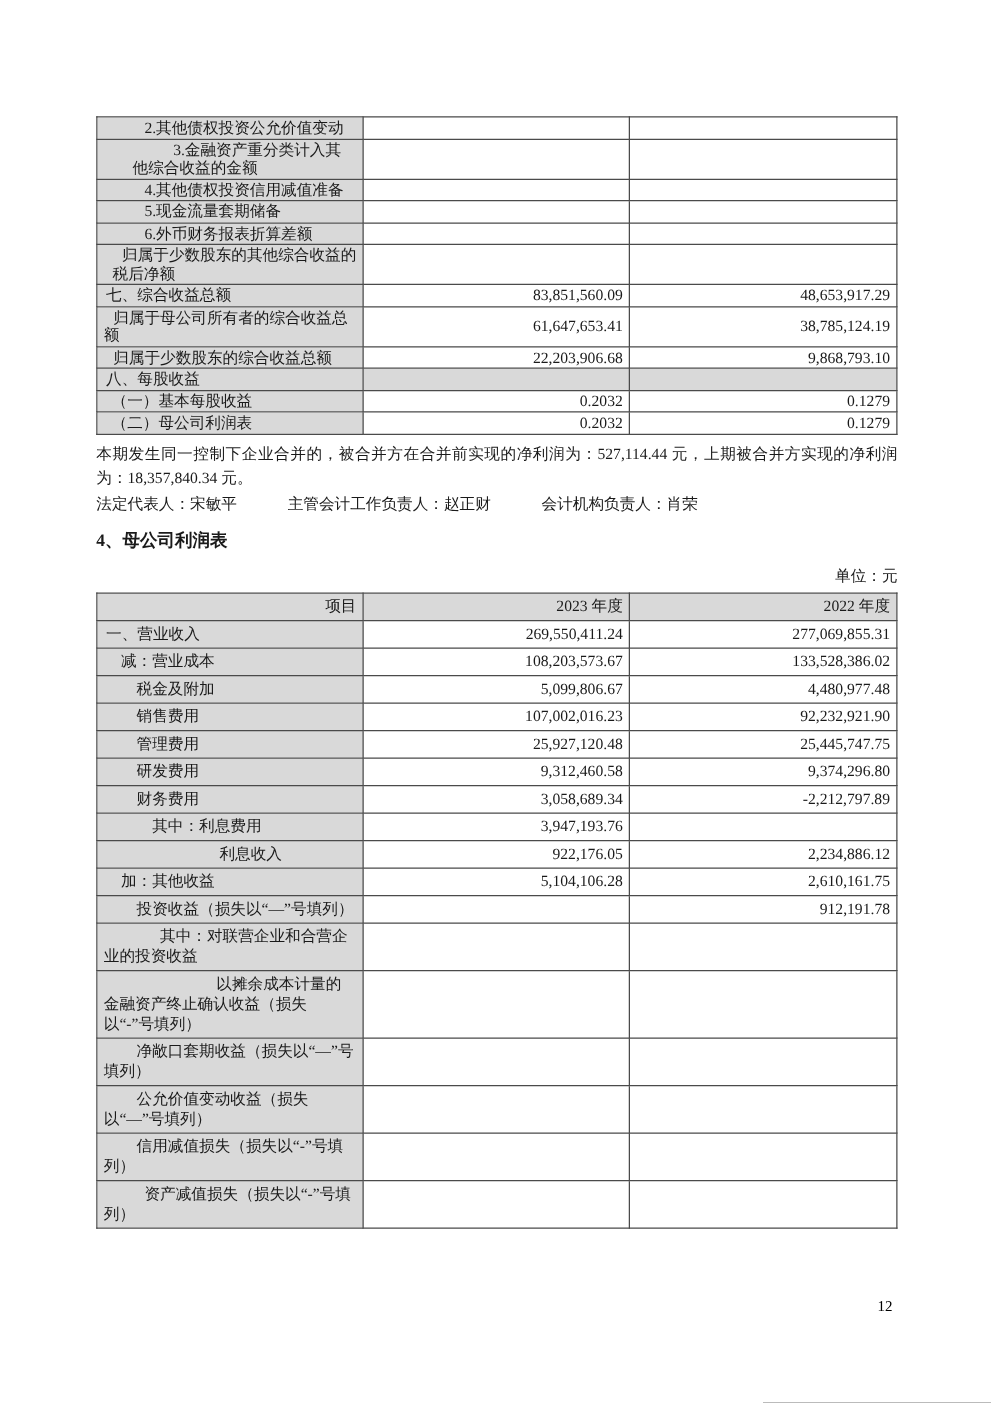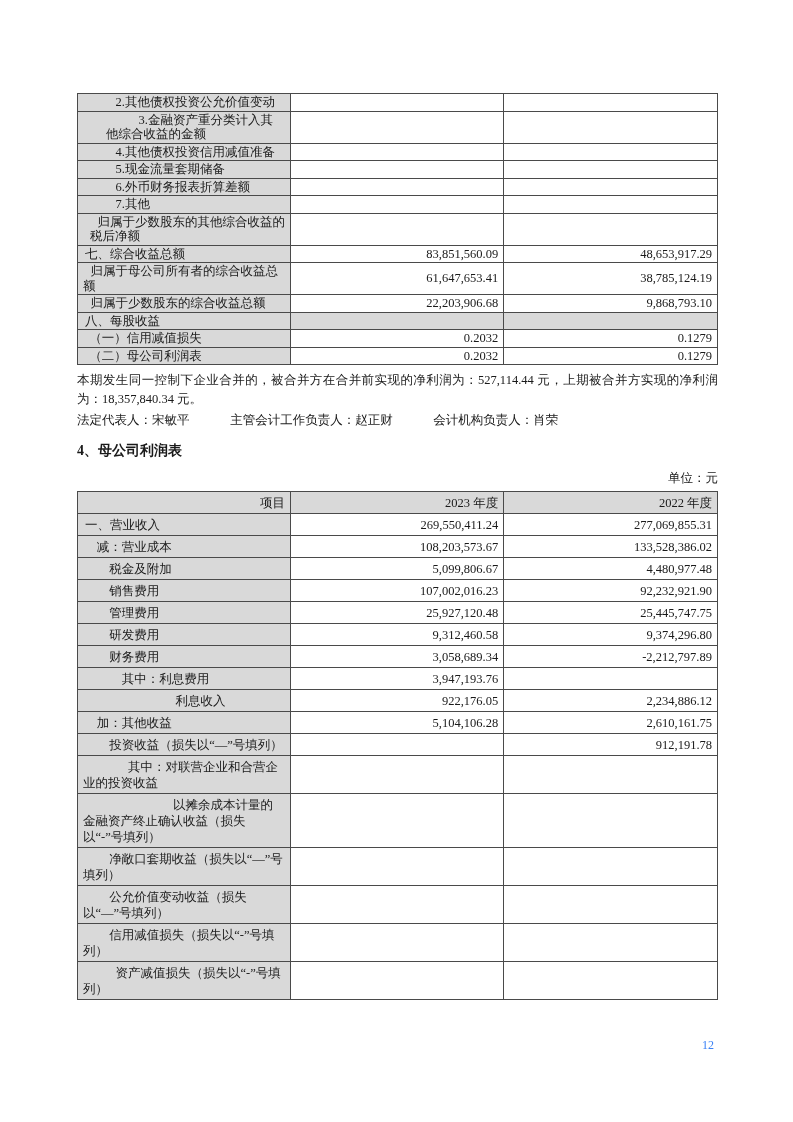--- a/index.html
+++ b/index.html
@@ -53,21 +53,21 @@
   .unit {
     margin:10px 0 5px 0;
     text-align:right;
     line-height:16px;
   }
   .page-num {
     position:absolute;
     top:1038px;
     right:79px;
     font-size:12px;
-    color:#3b82f6;
+    color:#000000;
   }
 </style>
 </head>
 <body>
 
 <div class="page">
 
   <table class="fin-table t1">
     <colgroup>
         <col class="c1">
@@ -99,25 +99,20 @@
           <td class="val"></td>
           <td class="val"></td>
         </tr>
 
         <tr>
           <td class="lbl" style="text-indent: 2.6em;">6.外币财务报表折算差额</td>
           <td class="val"></td>
           <td class="val"></td>
         </tr>
 
-        <tr>
-          <td class="lbl" style="text-indent: 2.6em;">7.其他</td>
-          <td class="val"></td>
-          <td class="val"></td>
-        </tr>
 
         <tr>
           <td class="lbl" style="text-indent: 0.6em; padding-left: 12px;">归属于少数股东的其他综合收益的税后净额</td>
           <td class="val"></td>
           <td class="val"></td>
         </tr>
 
         <tr>
           <td class="lbl" style="text-indent: 0.15em;">七、综合收益总额</td>
           <td class="val">83,851,560.09</td>
@@ -136,21 +131,21 @@
           <td class="val">9,868,793.10</td>
         </tr>
 
         <tr class="full-shade">
           <td class="lbl" style="text-indent: 0.15em;">八、每股收益</td>
           <td class="val"></td>
           <td class="val"></td>
         </tr>
 
         <tr>
-          <td class="lbl" style="text-indent: 0.5em;">（一）信用减值损失</td>
+          <td class="lbl" style="text-indent: 0.5em;">（一）基本每股收益</td>
           <td class="val">0.2032</td>
           <td class="val">0.1279</td>
         </tr>
 
         <tr>
           <td class="lbl" style="text-indent: 0.5em;">（二）母公司利润表</td>
           <td class="val">0.2032</td>
           <td class="val">0.1279</td>
         </tr>
 

